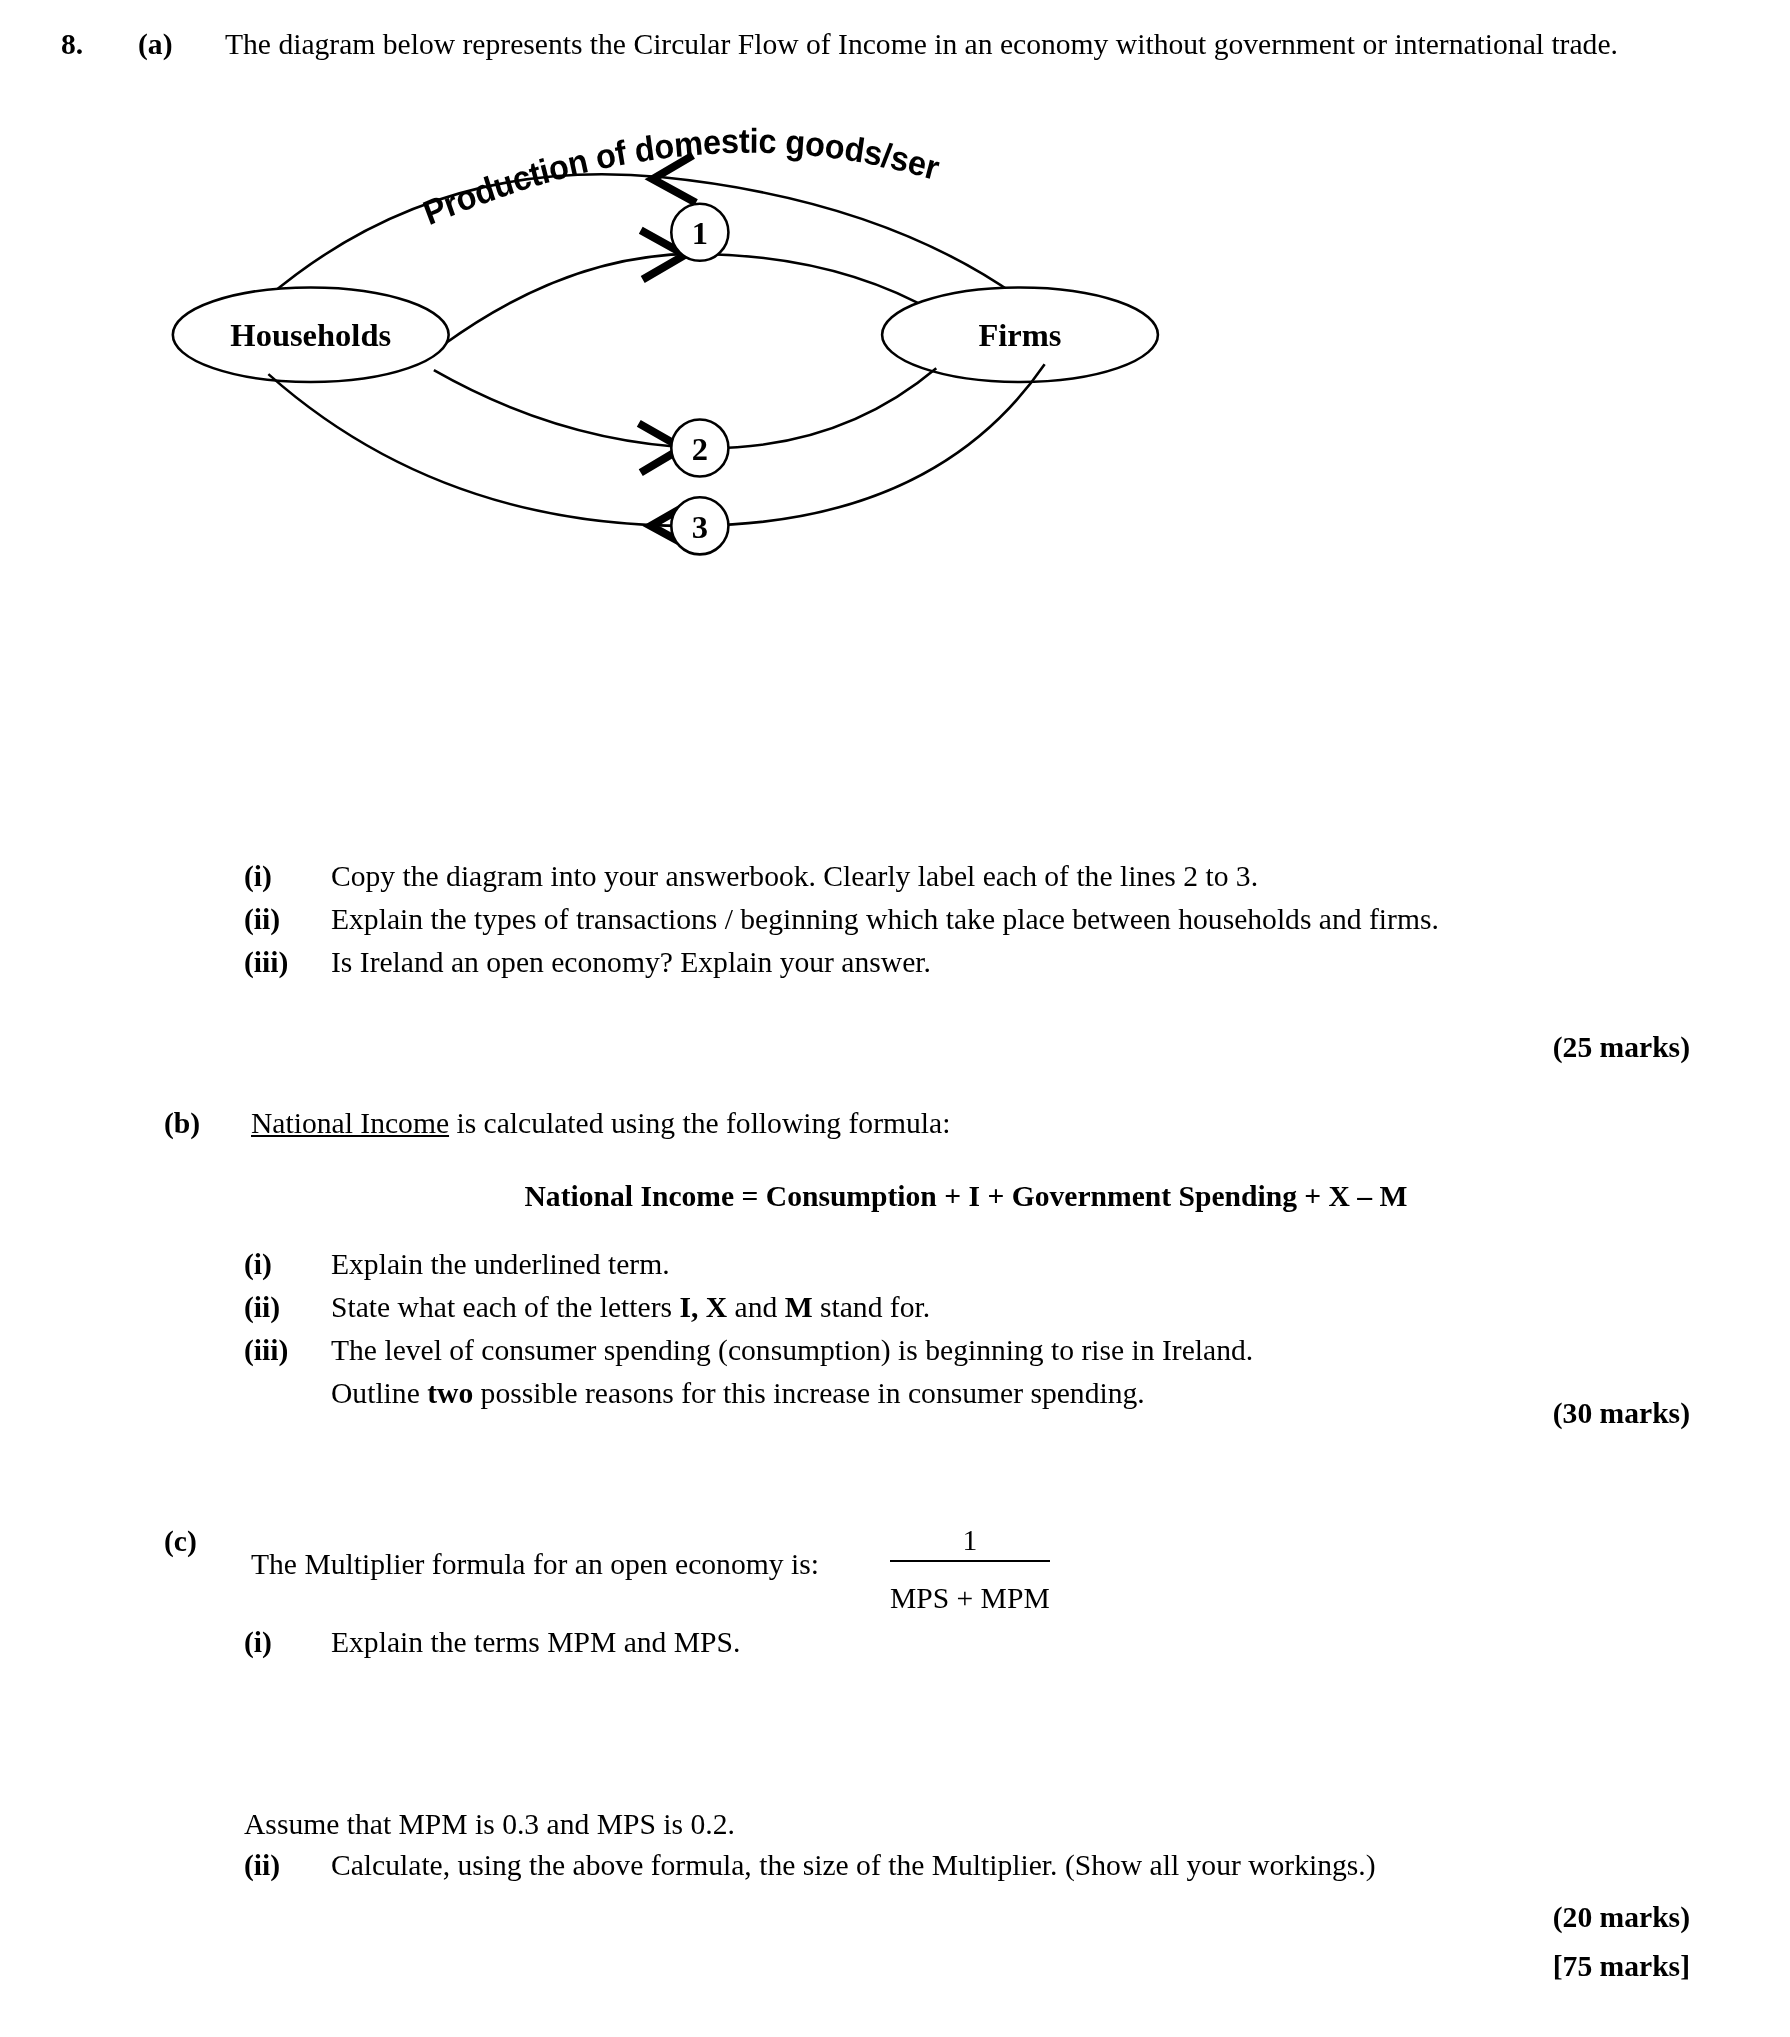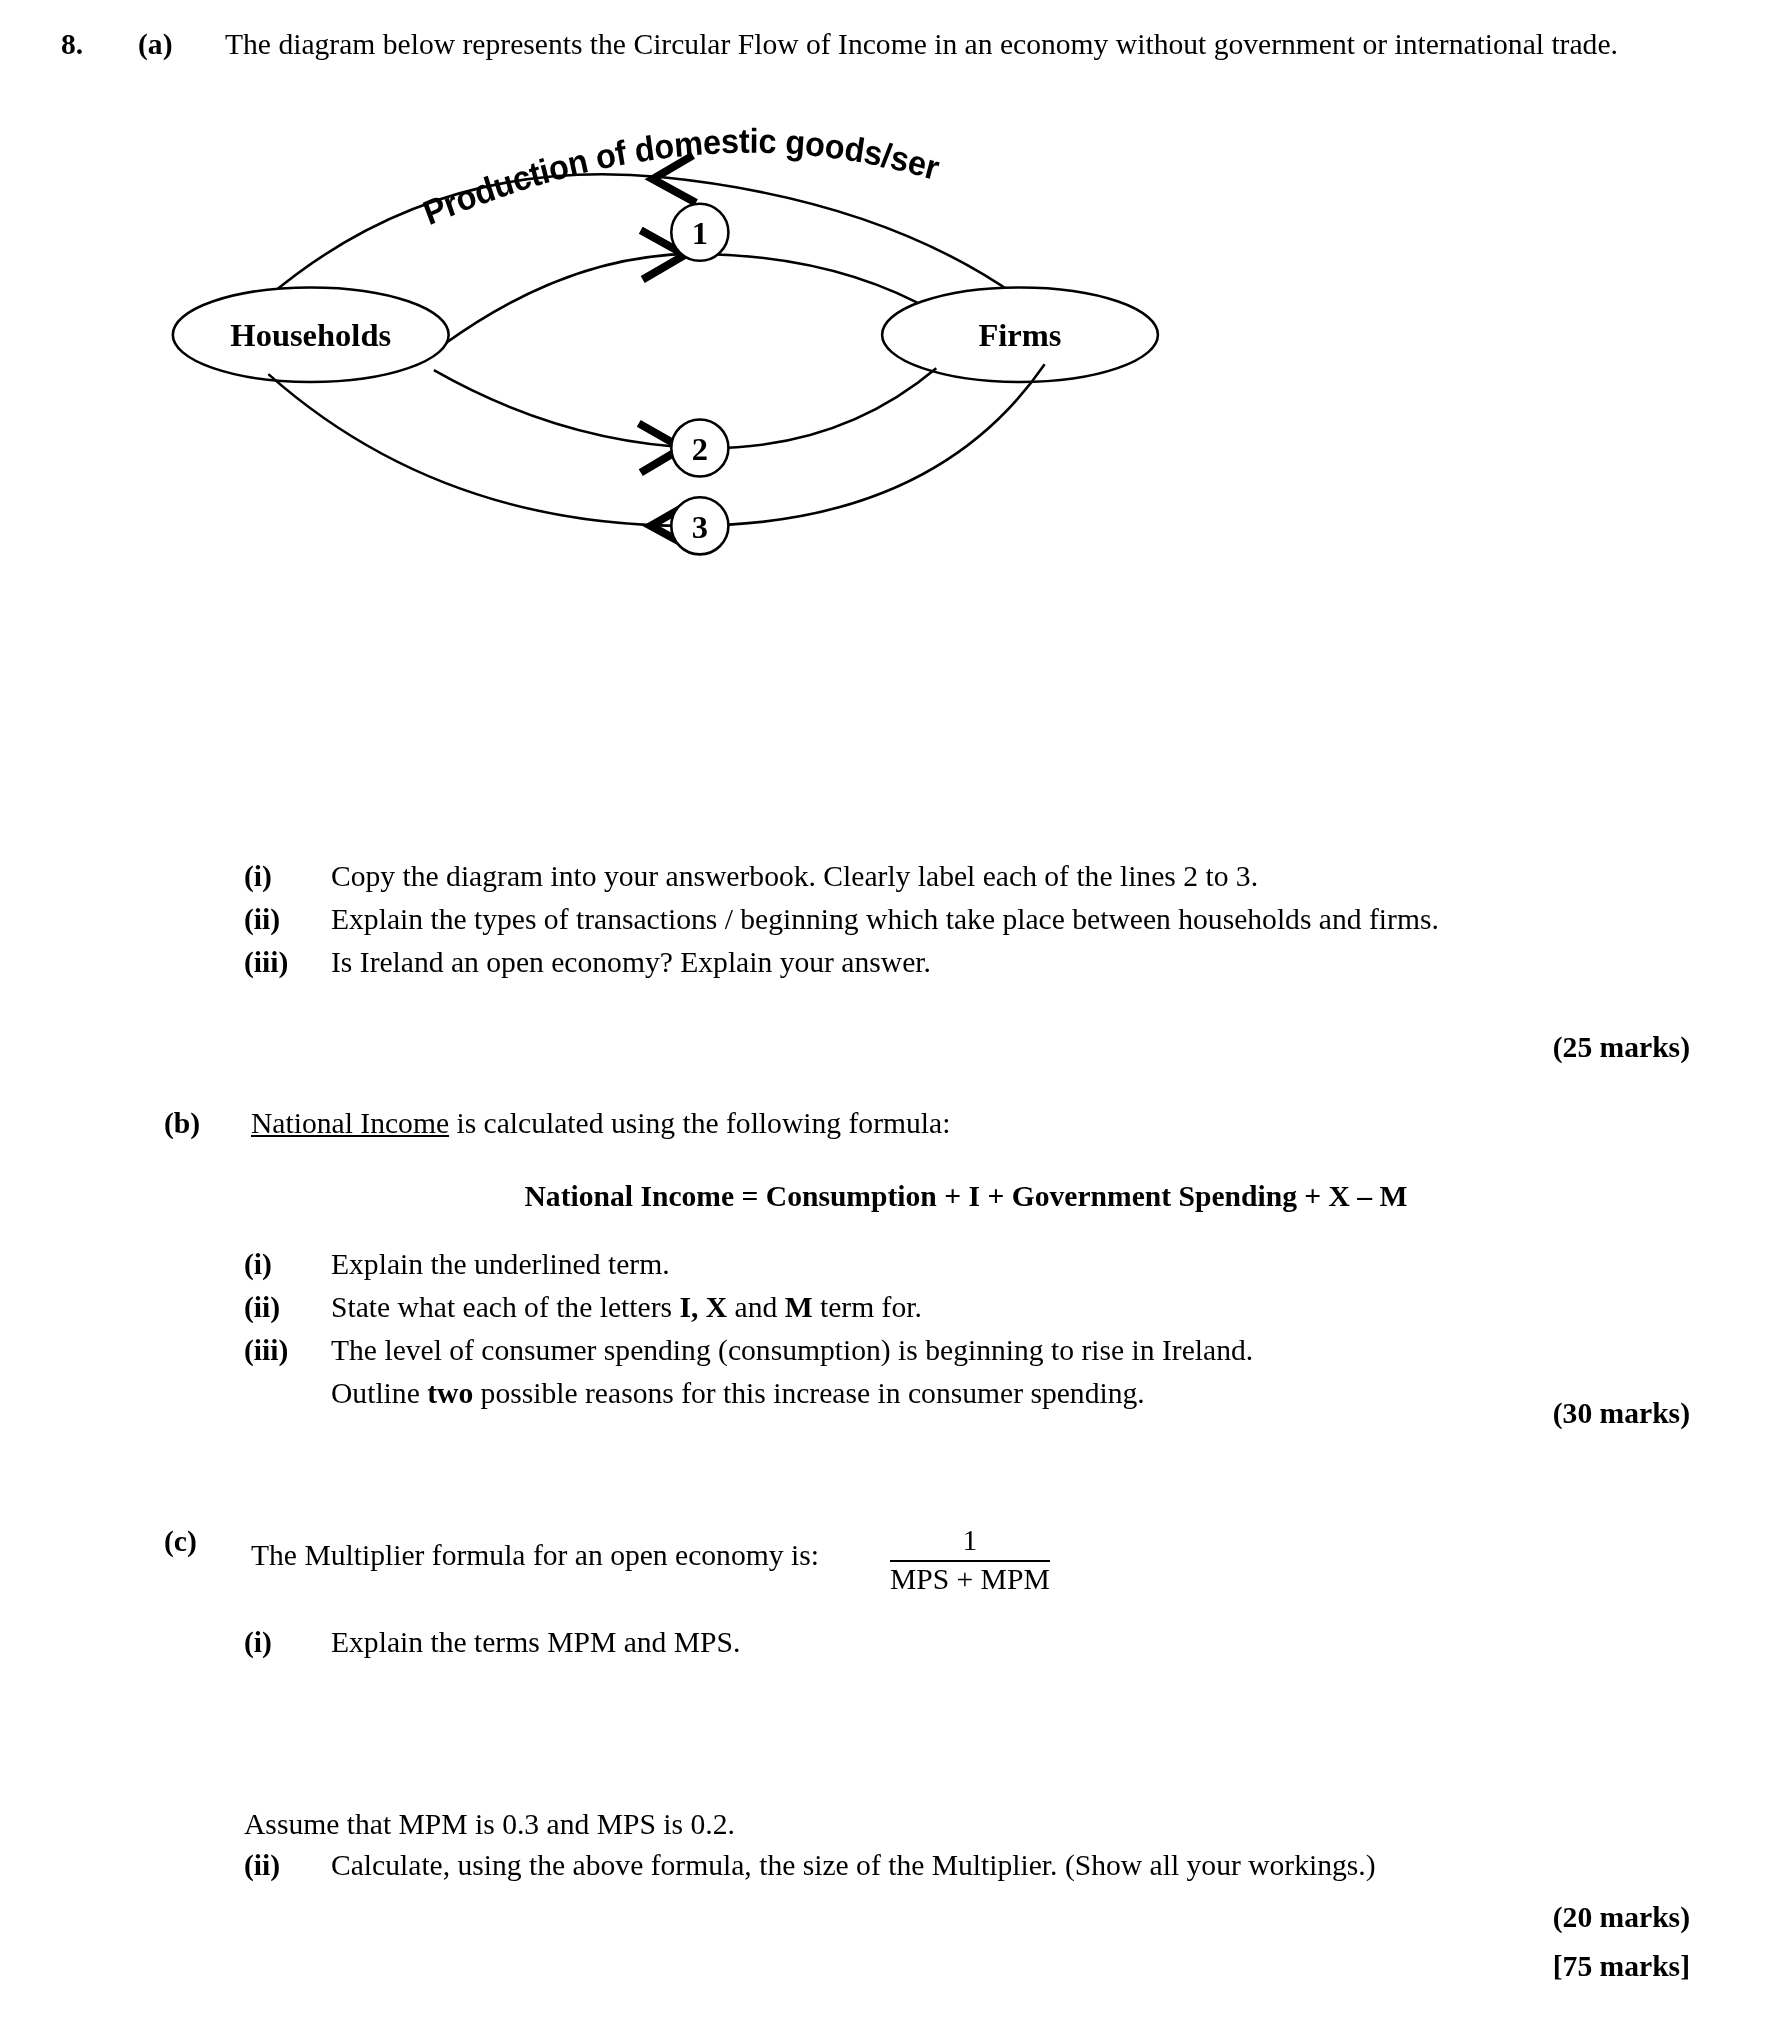--- a/index.html
+++ b/index.html
@@ -151,21 +151,21 @@
     position: relative;
     top: 2px;
   }
   .fraction .numer {
     display: block;
     border-bottom: 2px solid #000;
     padding: 0 13.8px 2px 13.8px;
   }
   .fraction .denom {
     display: block;
-    padding-top: 0;
+    padding-top: 19px;
   }
 
   #c-sub-i {
     position: absolute;
     left: 244px;
     top: 1621px;
     width: 1497px;
   }
   #c-assume {
     position: absolute;
@@ -277,21 +277,21 @@
 
   <div id="b-formula">National Income = Consumption + I + Government Spending + X – M</div>
 
   <div id="b-subs">
     <div class="row">
       <div class="roman">(i)</div>
       <div class="sub-text">Explain the underlined term.</div>
     </div>
     <div class="row">
       <div class="roman">(ii)</div>
-      <div class="sub-text"><span>State what each of the letters </span><b>I, X</b><span> and </span><b>M</b><span> term for.</span></div>
+      <div class="sub-text"><span>State what each of the letters </span><b>I, X</b><span> and </span><b>M</b><span> stand for.</span></div>
     </div>
     <div class="row">
       <div class="roman">(iii)</div>
       <div class="sub-text">
         <div>The level of consumer spending (consumption) is beginning to rise in Ireland.</div>
         <div><span>Outline </span><b>two</b><span> possible reasons for this increase in consumer spending.</span></div>
       </div>
     </div>
   </div>
 

